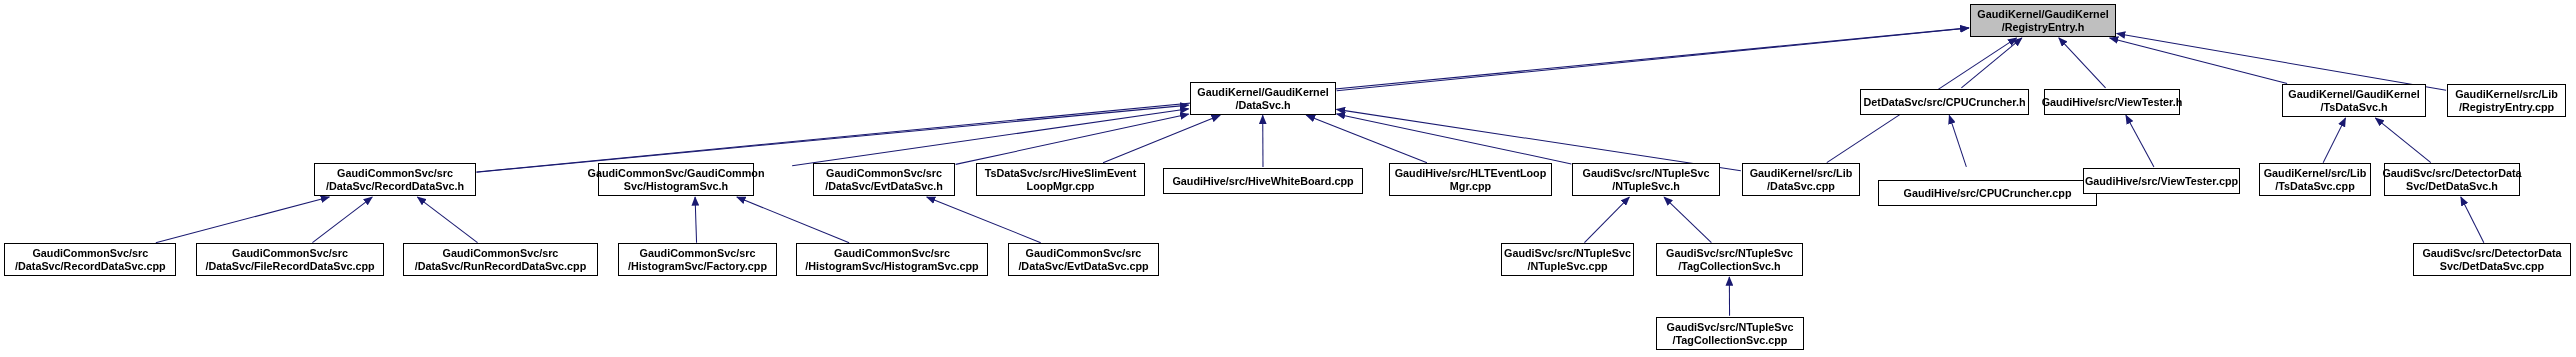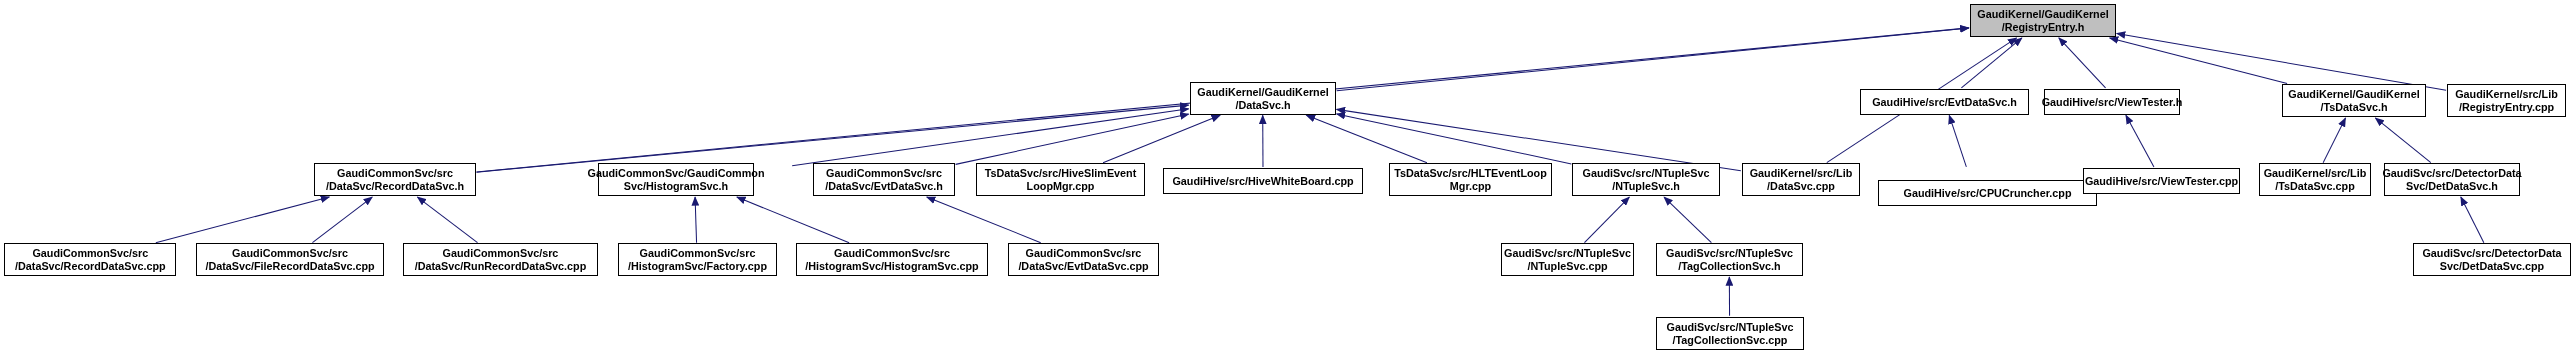--- a/index.html
+++ b/index.html
@@ -51,36 +51,36 @@
       <line x1="2504.304347826087" y1="194" x2="2471.695652173913" y2="134" stroke="#191970" stroke-width="1.2" marker-end="url(#arrow)"></line>
       <line x1="2701" y1="189" x2="2727" y2="137" stroke="#191970" stroke-width="1.2" marker-end="url(#arrow)"></line>
       <line x1="2826.217391304348" y1="189" x2="2761.782608695652" y2="137" stroke="#191970" stroke-width="1.2" marker-end="url(#arrow)"></line>
       <line x1="2887.8924731182797" y1="282" x2="2861.1075268817203" y2="229" stroke="#191970" stroke-width="1.2" marker-end="url(#arrow)"></line>
       <line x1="2010.8823529411766" y1="367" x2="2010.6176470588234" y2="322" stroke="#191970" stroke-width="1.2" marker-end="url(#arrow)"></line>
     </svg>
     <div class="node root" style="left: 1970px; top: 4.3px; width: 146px; height: 33px;"><span>GaudiKernel/GaudiKernel
 /RegistryEntry.h</span></div>
     <div class="node" style="left: 1190px; top: 82px; width: 146px; height: 33px;"><span>GaudiKernel/GaudiKernel
 /DataSvc.h</span></div>
-    <div class="node" style="left: 1860px; top: 89px; width: 169px; height: 26px;"><span>GaudiHive/src/EvtDataSvc.h</span></div>
+    <div class="node" style="left: 1860px; top: 89px; width: 169px; height: 26px;"><span>DetDataSvc/src/CPUCruncher.h</span></div>
     <div class="node" style="left: 2044px; top: 89px; width: 136px; height: 26px;"><span>GaudiHive/src/ViewTester.h</span></div>
     <div class="node" style="left: 2282px; top: 84px; width: 144px; height: 33px;"><span>GaudiKernel/GaudiKernel
 /TsDataSvc.h</span></div>
     <div class="node" style="left: 2447px; top: 84px; width: 119px; height: 33px;"><span>GaudiKernel/src/Lib
 /RegistryEntry.cpp</span></div>
     <div class="node" style="left: 314px; top: 163px; width: 162px; height: 33px;"><span>GaudiCommonSvc/src
 /DataSvc/RecordDataSvc.h</span></div>
     <div class="node" style="left: 598px; top: 163px; width: 156px; height: 33px;"><span>GaudiCommonSvc/GaudiCommon
 Svc/HistogramSvc.h</span></div>
     <div class="node" style="left: 813px; top: 163px; width: 142px; height: 33px;"><span>GaudiCommonSvc/src
 /DataSvc/EvtDataSvc.h</span></div>
     <div class="node" style="left: 976px; top: 163px; width: 169px; height: 33px;"><span>TsDataSvc/src/HiveSlimEvent
 LoopMgr.cpp</span></div>
     <div class="node" style="left: 1163px; top: 168px; width: 200px; height: 26px;"><span>GaudiHive/src/HiveWhiteBoard.cpp</span></div>
-    <div class="node" style="left: 1389px; top: 163px; width: 163px; height: 33px;"><span>TsDataSvc/src/HLTEventLoop
+    <div class="node" style="left: 1389px; top: 163px; width: 163px; height: 33px;"><span>GaudiHive/src/HLTEventLoop
 Mgr.cpp</span></div>
     <div class="node" style="left: 1572px; top: 163px; width: 148px; height: 33px;"><span>GaudiSvc/src/NTupleSvc
 /NTupleSvc.h</span></div>
     <div class="node" style="left: 1742px; top: 163px; width: 118px; height: 33px;"><span>GaudiKernel/src/Lib
 /DataSvc.cpp</span></div>
     <div class="node" style="left: 1878px; top: 180px; width: 219px; height: 26px;"><span>GaudiHive/src/CPUCruncher.cpp</span></div>
     <div class="node" style="left: 2083px; top: 168px; width: 157px; height: 26px;"><span>GaudiHive/src/ViewTester.cpp</span></div>
     <div class="node" style="left: 2259px; top: 163px; width: 112px; height: 33px;"><span>GaudiKernel/src/Lib
 /TsDataSvc.cpp</span></div>
     <div class="node" style="left: 2384px; top: 163px; width: 136px; height: 33px;"><span>GaudiSvc/src/DetectorData

